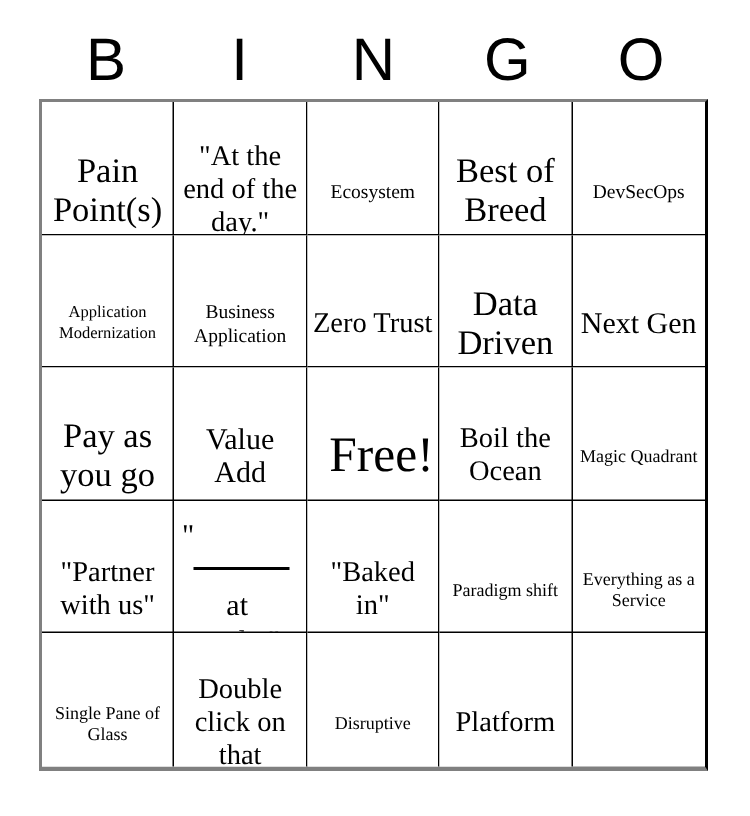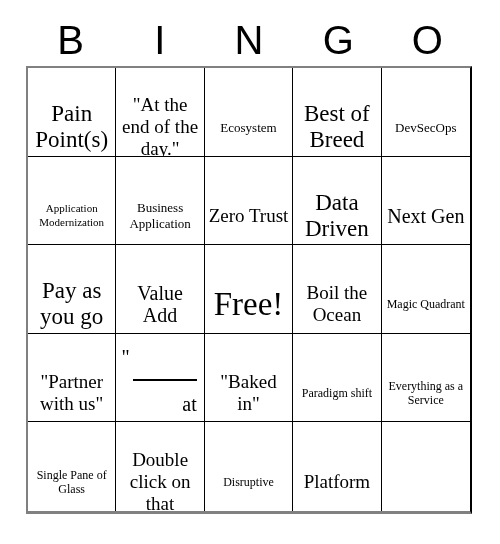--- a/index.html
+++ b/index.html
@@ -88,21 +88,21 @@
     margin-top: 31px;
   }
 
   
   .fs-xs   { font-size: 11px; line-height: 1.22; }
   .fs-sm   { font-size: 13px; line-height: 1.20; }
   .fs-md   { font-size: 12px; line-height: 1.18; }
   .fs-lg   { font-size: 19px; line-height: 1.16; }
   .fs-xl   { font-size: 23px; line-height: 1.14; }
   .fs-xxl  { font-size: 20px; line-height: 1.12; }
-  .fs-huge { font-size: 33px; line-height: 1.10; }
+  .fs-huge { font-size: 33px; line-height: 1.10; text-align: right; }
 
   
   .blank-cell .cell-text {
     font-size: 20px;
     line-height: 1.18;
   }
   .blank-line-row {
     display: block;
     text-align: left;
     padding-left: 2px;
@@ -110,21 +110,20 @@
   .blank-rule {
     display: inline-block;
     width: 64px;
     height: 0;
     border-bottom: 2px solid #000000;
     vertical-align: middle;
     margin: 0 0 6px 6px;
   }
   .blank-tail {
     display: block;
-    text-align: right;
     padding-right: 4px;
   }
   .blank-last {
     display: block;
     text-align: center;
   }
 </style>
 </head>
 <body>
 

